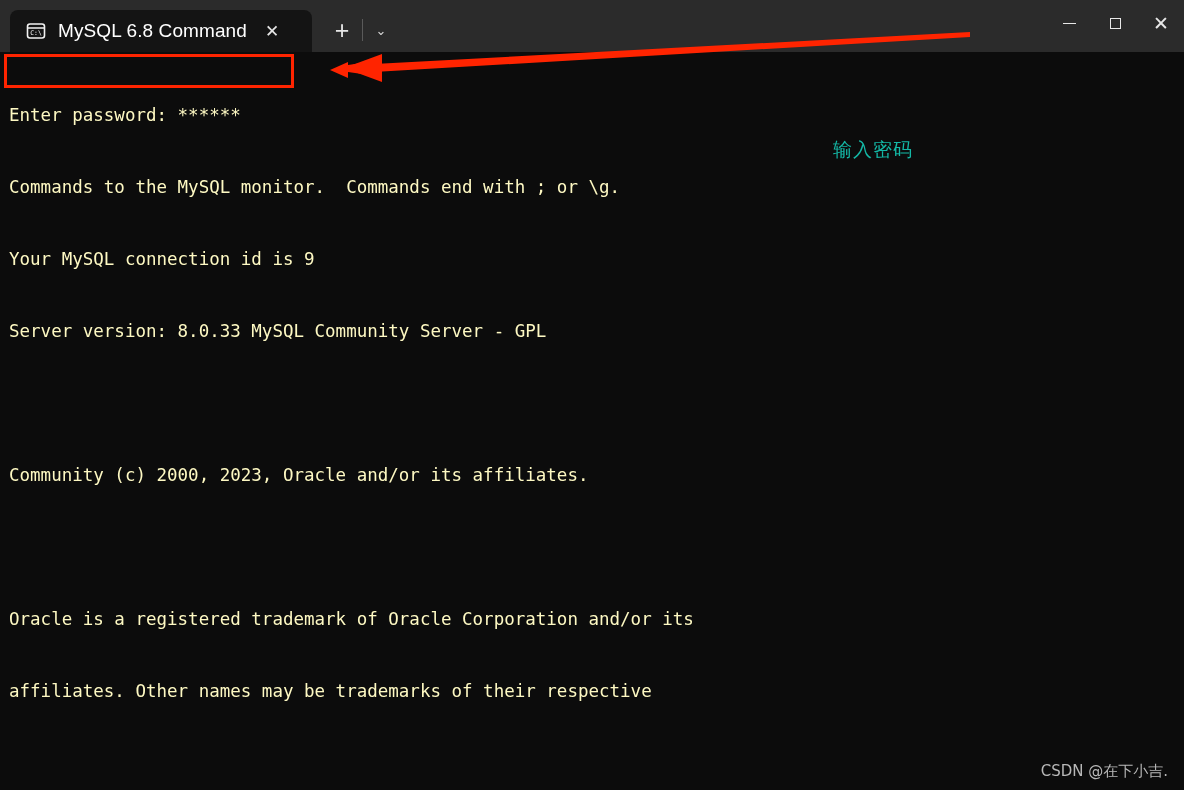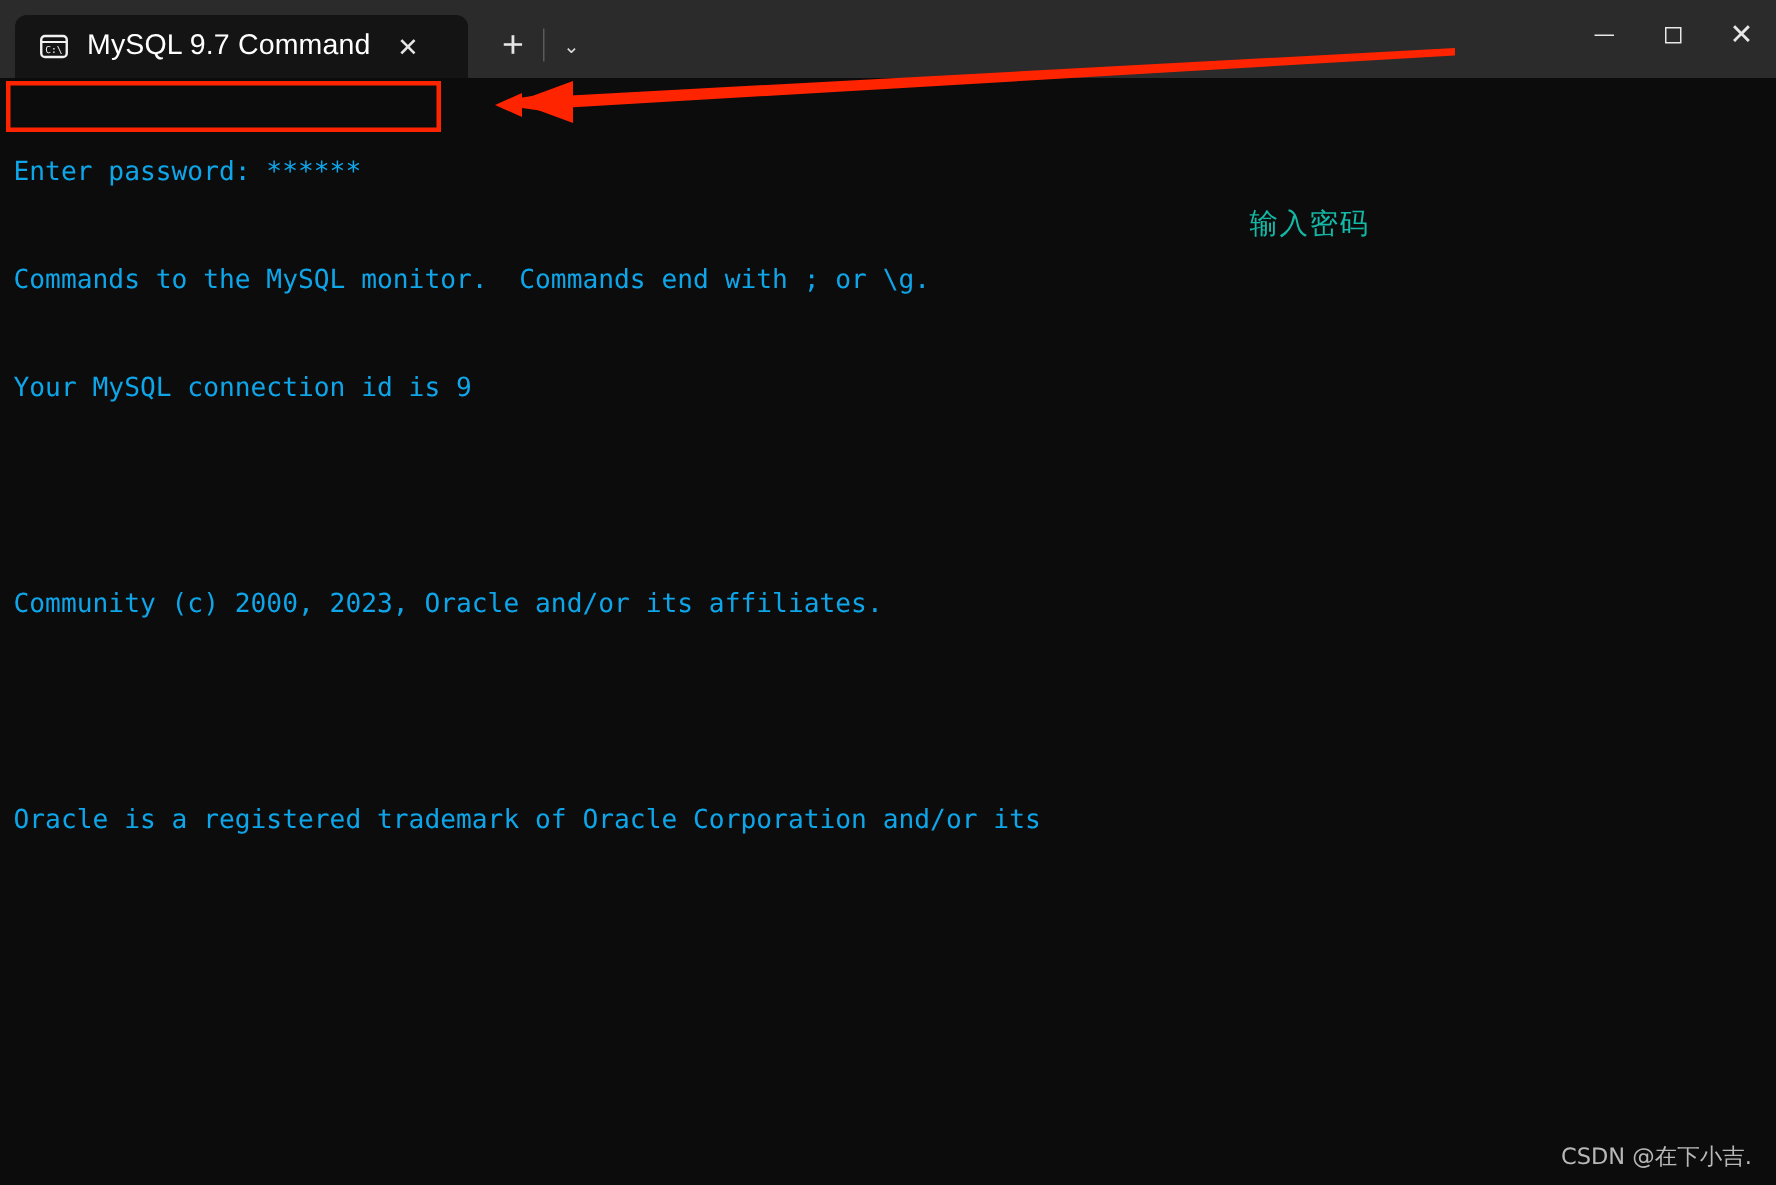--- a/index.html
+++ b/index.html
@@ -164,21 +164,21 @@
     top: 47px;
     left: 0;
     width: 1184px;
     height: 743px;
     background: #0c0c0c;
     padding: 8px 0 0 9px;
     box-sizing: border-box;
     font-family: "DejaVu Sans Mono", "Liberation Mono", monospace;
     font-size: 17.5px;
     line-height: 24px;
-    color: #0ea5e9;
+    color: #fef9c3;
     white-space: pre;
     letter-spacing: 0px;
   }
   .term-line {
     height: 24px;
     white-space: pre;
   }
   .term-line.blank { height: 24px; }
 
   
@@ -237,44 +237,46 @@
     <div class="tabstrip">
 
       <div class="tab">
         <span class="tab-icon">
           <svg width="20" height="20" viewBox="0 0 20 20">
             <rect x="1.5" y="3" width="17" height="14" rx="2.5" ry="2.5" fill="none" stroke="#f2f2f2" stroke-width="1.6"></rect>
             <line x1="1.5" y1="7" x2="18.5" y2="7" stroke="#f2f2f2" stroke-width="1.3"></line>
             <text x="10" y="14.4" font-family="DejaVu Sans Mono, monospace" font-size="6.4" fill="#f2f2f2" text-anchor="middle">C:\</text>
           </svg>
         </span>
-        <span class="tab-title">MySQL 9.7 Command</span>
+        <span class="tab-title">MySQL 6.8 Command</span>
         <span class="tab-close">✕</span>
       </div>
 
       <div class="newtab">+</div>
       <div class="tab-divider"></div>
       <div class="tabmenu">⌄</div>
     </div>
 
     <div class="wincontrols">
       <div class="wc-btn wc-min"></div>
       <div class="wc-btn wc-max"></div>
       <div class="wc-btn wc-close">✕</div>
     </div>
   </div>
 
   <div class="terminal">
     <div class="term-line">Enter password: ******</div>
     <div class="term-line">Commands to the MySQL monitor.  Commands end with ; or \g.</div>
     <div class="term-line">Your MySQL connection id is 9</div>
+    <div class="term-line">Server version: 8.0.33 MySQL Community Server - GPL</div>
     <div class="term-line blank"></div>
     <div class="term-line">Community (c) 2000, 2023, Oracle and/or its affiliates.</div>
     <div class="term-line blank"></div>
     <div class="term-line">Oracle is a registered trademark of Oracle Corporation and/or its</div>
+    <div class="term-line">affiliates. Other names may be trademarks of their respective</div>
     
     
     
     
   </div>
 
   <div class="highlight-box"></div>
 
   <svg class="arrow-svg" viewBox="0 0 640 70" preserveAspectRatio="none">
     <polygon points="640,14 42,47 46,41 46,56 42,50" fill="#ff2400"></polygon>

